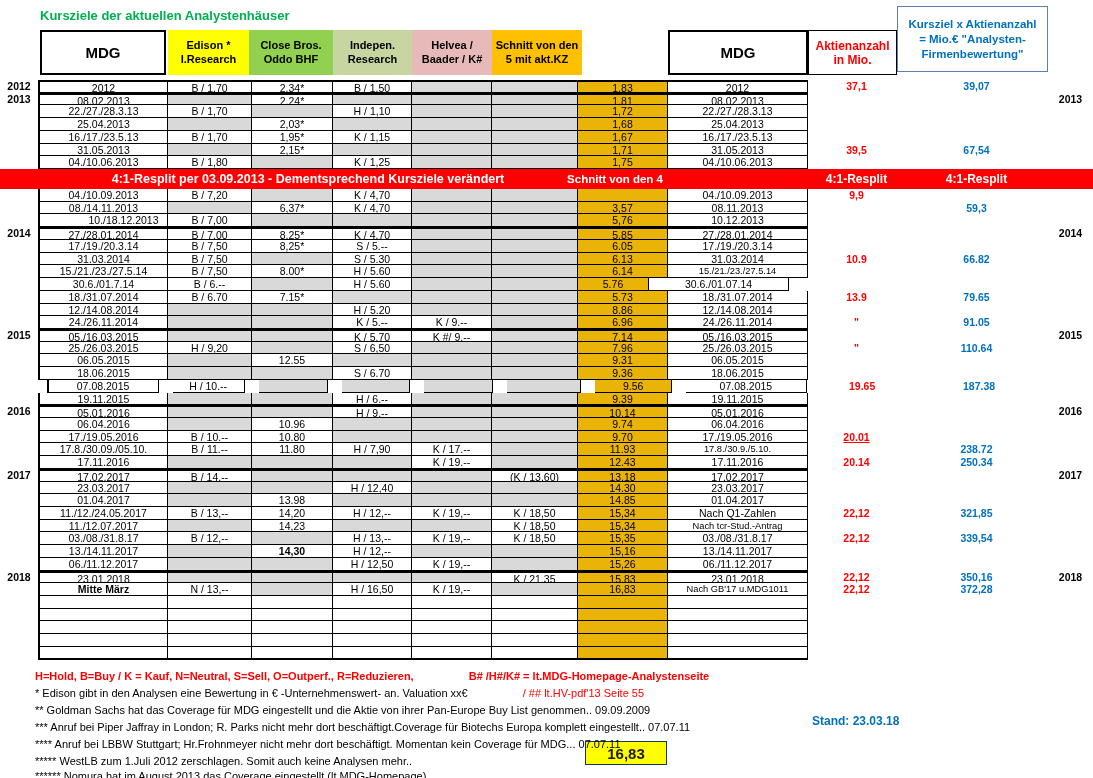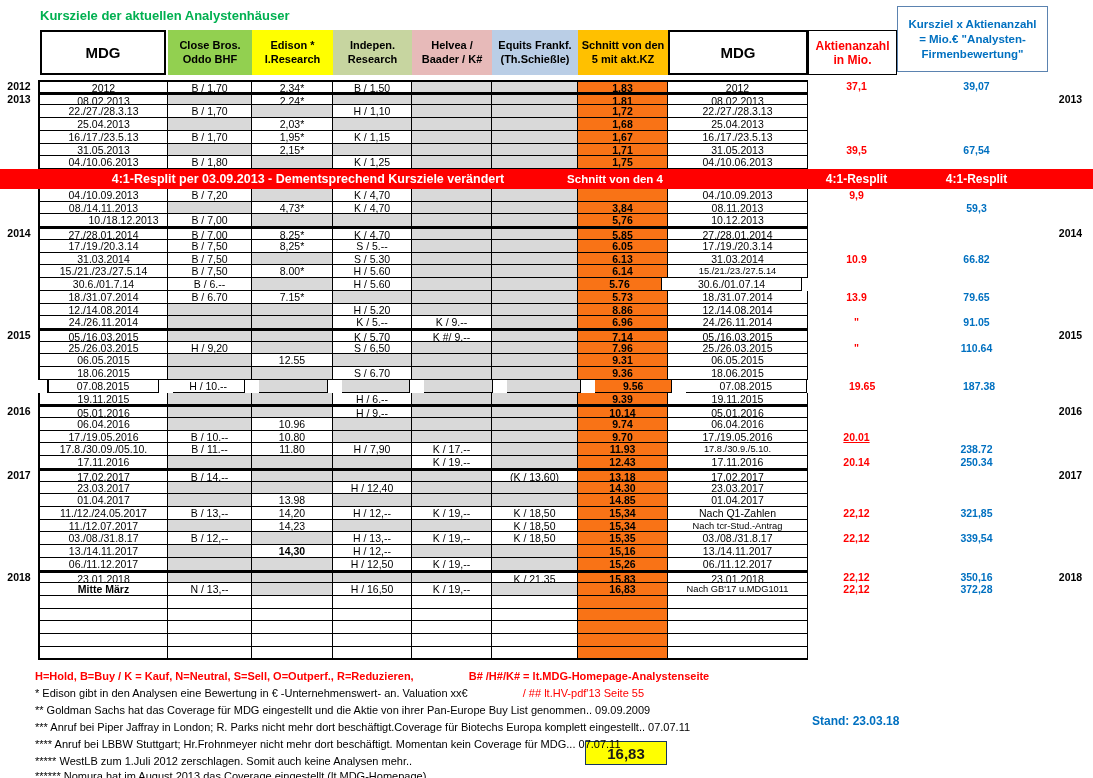--- a/index.html
+++ b/index.html
@@ -22,21 +22,21 @@
            color:#0070C0;font-weight:bold;font-size:11.5px;line-height:15px;text-align:center;background:#fff;}
   #grid{left:0;top:80px;width:1093px;}
   .row{display:flex;width:1093px;}
   .cell{box-sizing:border-box;overflow:hidden;font-size:10.5px;line-height:12.4px;text-align:center;
         white-space:nowrap;}
   .bcell{border-right:1px solid #000;border-bottom:1px solid #000;background:#fff;}
   .bl{border-left:2.2px solid #000;}
   .tt{border-top:2.2px solid #000;}
   .bb{border-bottom:2.2px solid #000;}
   .gray{background:#D9D9D9;}
-  .orange{background:#f97316;font-weight:bold;}
+  .orange{background:#eab308;font-weight:normal;}
   .plain{border:none;background:transparent;}
   .yl{font-weight:bold;}
   .ak{color:#FF0000;font-weight:600;}
   .mio{color:#0070C0;font-weight:bold;}
   .yr{font-weight:bold;}
   .b{font-weight:bold;}
   .small{font-size:9.3px;}
   #resplit-row{background:#FF0000;position:relative;color:#fff;font-weight:bold;}
   .rs{position:absolute;top:0;height:20px;display:flex;align-items:center;justify-content:center;}
   #footnotes{left:35px;top:0;width:1058px;}
@@ -50,39 +50,35 @@
                    font-weight:bold;font-size:15px;color:#1a1a1a;}
 </style>
 </head>
 <body>
 
 <div id="title" class="abs">Kursziele der aktuellen Analystenhäuser</div>
 
 <div id="mdg-left" class="abs hdrbox">MDG</div>
 
 <div id="analyst-headers" class="abs">
+    <div class="ahdr" style="width: 81px; background: rgb(255, 255, 0);">
+      <span>Edison *</span>
+      <span>I.Research</span>
+    </div>
     <div class="ahdr" style="width: 84px; background: rgb(146, 208, 80);">
       <span>Close Bros.</span>
       <span>Oddo BHF</span>
     </div>
-    <div class="ahdr" style="width: 81px; background: rgb(255, 255, 0);">
-      <span>Edison *</span>
-      <span>I.Research</span>
-    </div>
     <div class="ahdr" style="width: 79px; background: rgb(199, 213, 160);">
       <span>Indepen.</span>
       <span>Research</span>
     </div>
     <div class="ahdr" style="width: 80px; background: rgb(231, 186, 185);">
       <span>Helvea /</span>
       <span>Baader / K#</span>
-    </div>
-    <div class="ahdr" style="width: 86px; background: rgb(186, 206, 230);">
-      <span>Equits Frankf.</span>
-      <span>(Th.Schießle)</span>
     </div>
     <div class="ahdr" style="width: 90px; background: rgb(255, 192, 0);">
       <span>Schnitt von den</span>
       <span>5 mit akt.KZ</span>
     </div>
   </div>
 
 <div id="mdg-right" class="abs hdrbox">MDG</div>
 
 <div id="aktbox" class="abs">
@@ -212,25 +208,25 @@
       <div class="cell bcell orange" style="width: 90px; height: 100%;"></div>
       <div class="cell bcell" style="width: 140px; height: 100%;">04./10.09.2013</div>
       <div class="cell plain ak" style="width: 97px; height: 100%;">9,9</div>
       <div class="cell plain mio" style="width: 143px; height: 100%;"></div>
       <div class="cell plain yr" style="width: 45px; height: 100%;"></div>
     </div>
     <div class="row" style="height: 12.73px;">
       <div class="cell plain yl" style="width: 38px; height: 100%;"></div>
       <div class="cell bcell bl" style="width: 130px; height: 100%;">08./14.11.2013</div>
       <div class="cell bcell gray" style="width: 84px; height: 100%;"></div>
-      <div class="cell bcell" style="width: 81px; height: 100%;">4,73*</div>
+      <div class="cell bcell" style="width: 81px; height: 100%;">6,37*</div>
       <div class="cell bcell" style="width: 79px; height: 100%;">K / 4,70</div>
       <div class="cell bcell gray" style="width: 80px; height: 100%;"></div>
       <div class="cell bcell gray" style="width: 86px; height: 100%;"></div>
-      <div class="cell bcell orange" style="width: 90px; height: 100%;">3,84</div>
+      <div class="cell bcell orange" style="width: 90px; height: 100%;">3,57</div>
       <div class="cell bcell" style="width: 140px; height: 100%;">08.11.2013</div>
       <div class="cell plain ak" style="width: 97px; height: 100%;"></div>
       <div class="cell plain mio" style="width: 143px; height: 100%;">59,3</div>
       <div class="cell plain yr" style="width: 45px; height: 100%;"></div>
     </div>
     <div class="row" style="height: 12.73px;">
       <div class="cell plain yl" style="width: 38px; height: 100%;"></div>
       <div class="cell bcell bl" style="width: 130px; height: 100%; padding-left: 40px;">10./18.12.2013</div>
       <div class="cell bcell" style="width: 84px; height: 100%;">B / 7,00</div>
       <div class="cell bcell gray" style="width: 81px; height: 100%;"></div>
@@ -300,21 +296,21 @@
       <div class="cell plain yr" style="width: 45px; height: 100%;"></div>
     </div>
     <div class="row" style="height: 12.73px;">
       <div class="cell plain yl" style="width: 38px; height: 100%;"></div>
       <div class="cell bcell bl" style="width: 130px; height: 100%;">30.6./01.7.14</div>
       <div class="cell bcell" style="width: 84px; height: 100%;">B / 6.--</div>
       <div class="cell bcell gray" style="width: 81px; height: 100%;"></div>
       <div class="cell bcell" style="width: 79px; height: 100%;">H / 5.60</div>
       <div class="cell bcell gray" style="width: 80px; height: 100%;"></div>
       <div class="cell bcell gray" style="width: 86px; height: 100%;"></div>
-      <div class="cell bcell orange" style="width: 84px; height: 100%;">5.76</div>
+      <div class="cell bcell orange" style="width: 71px; height: 100%;">5.76</div>
       <div class="cell bcell" style="width: 140px; height: 100%;">30.6./01.07.14</div>
       <div class="cell plain ak" style="width: 97px; height: 100%;"></div>
       <div class="cell plain mio" style="width: 143px; height: 100%;"></div>
       <div class="cell plain yr" style="width: 45px; height: 100%;"></div>
     </div>
     <div class="row" style="height: 12.73px;">
       <div class="cell plain yl" style="width: 38px; height: 100%;"></div>
       <div class="cell bcell bl" style="width: 130px; height: 100%;">18./31.07.2014</div>
       <div class="cell bcell" style="width: 84px; height: 100%;">B / 6.70</div>
       <div class="cell bcell" style="width: 81px; height: 100%;">7.15*</div>

